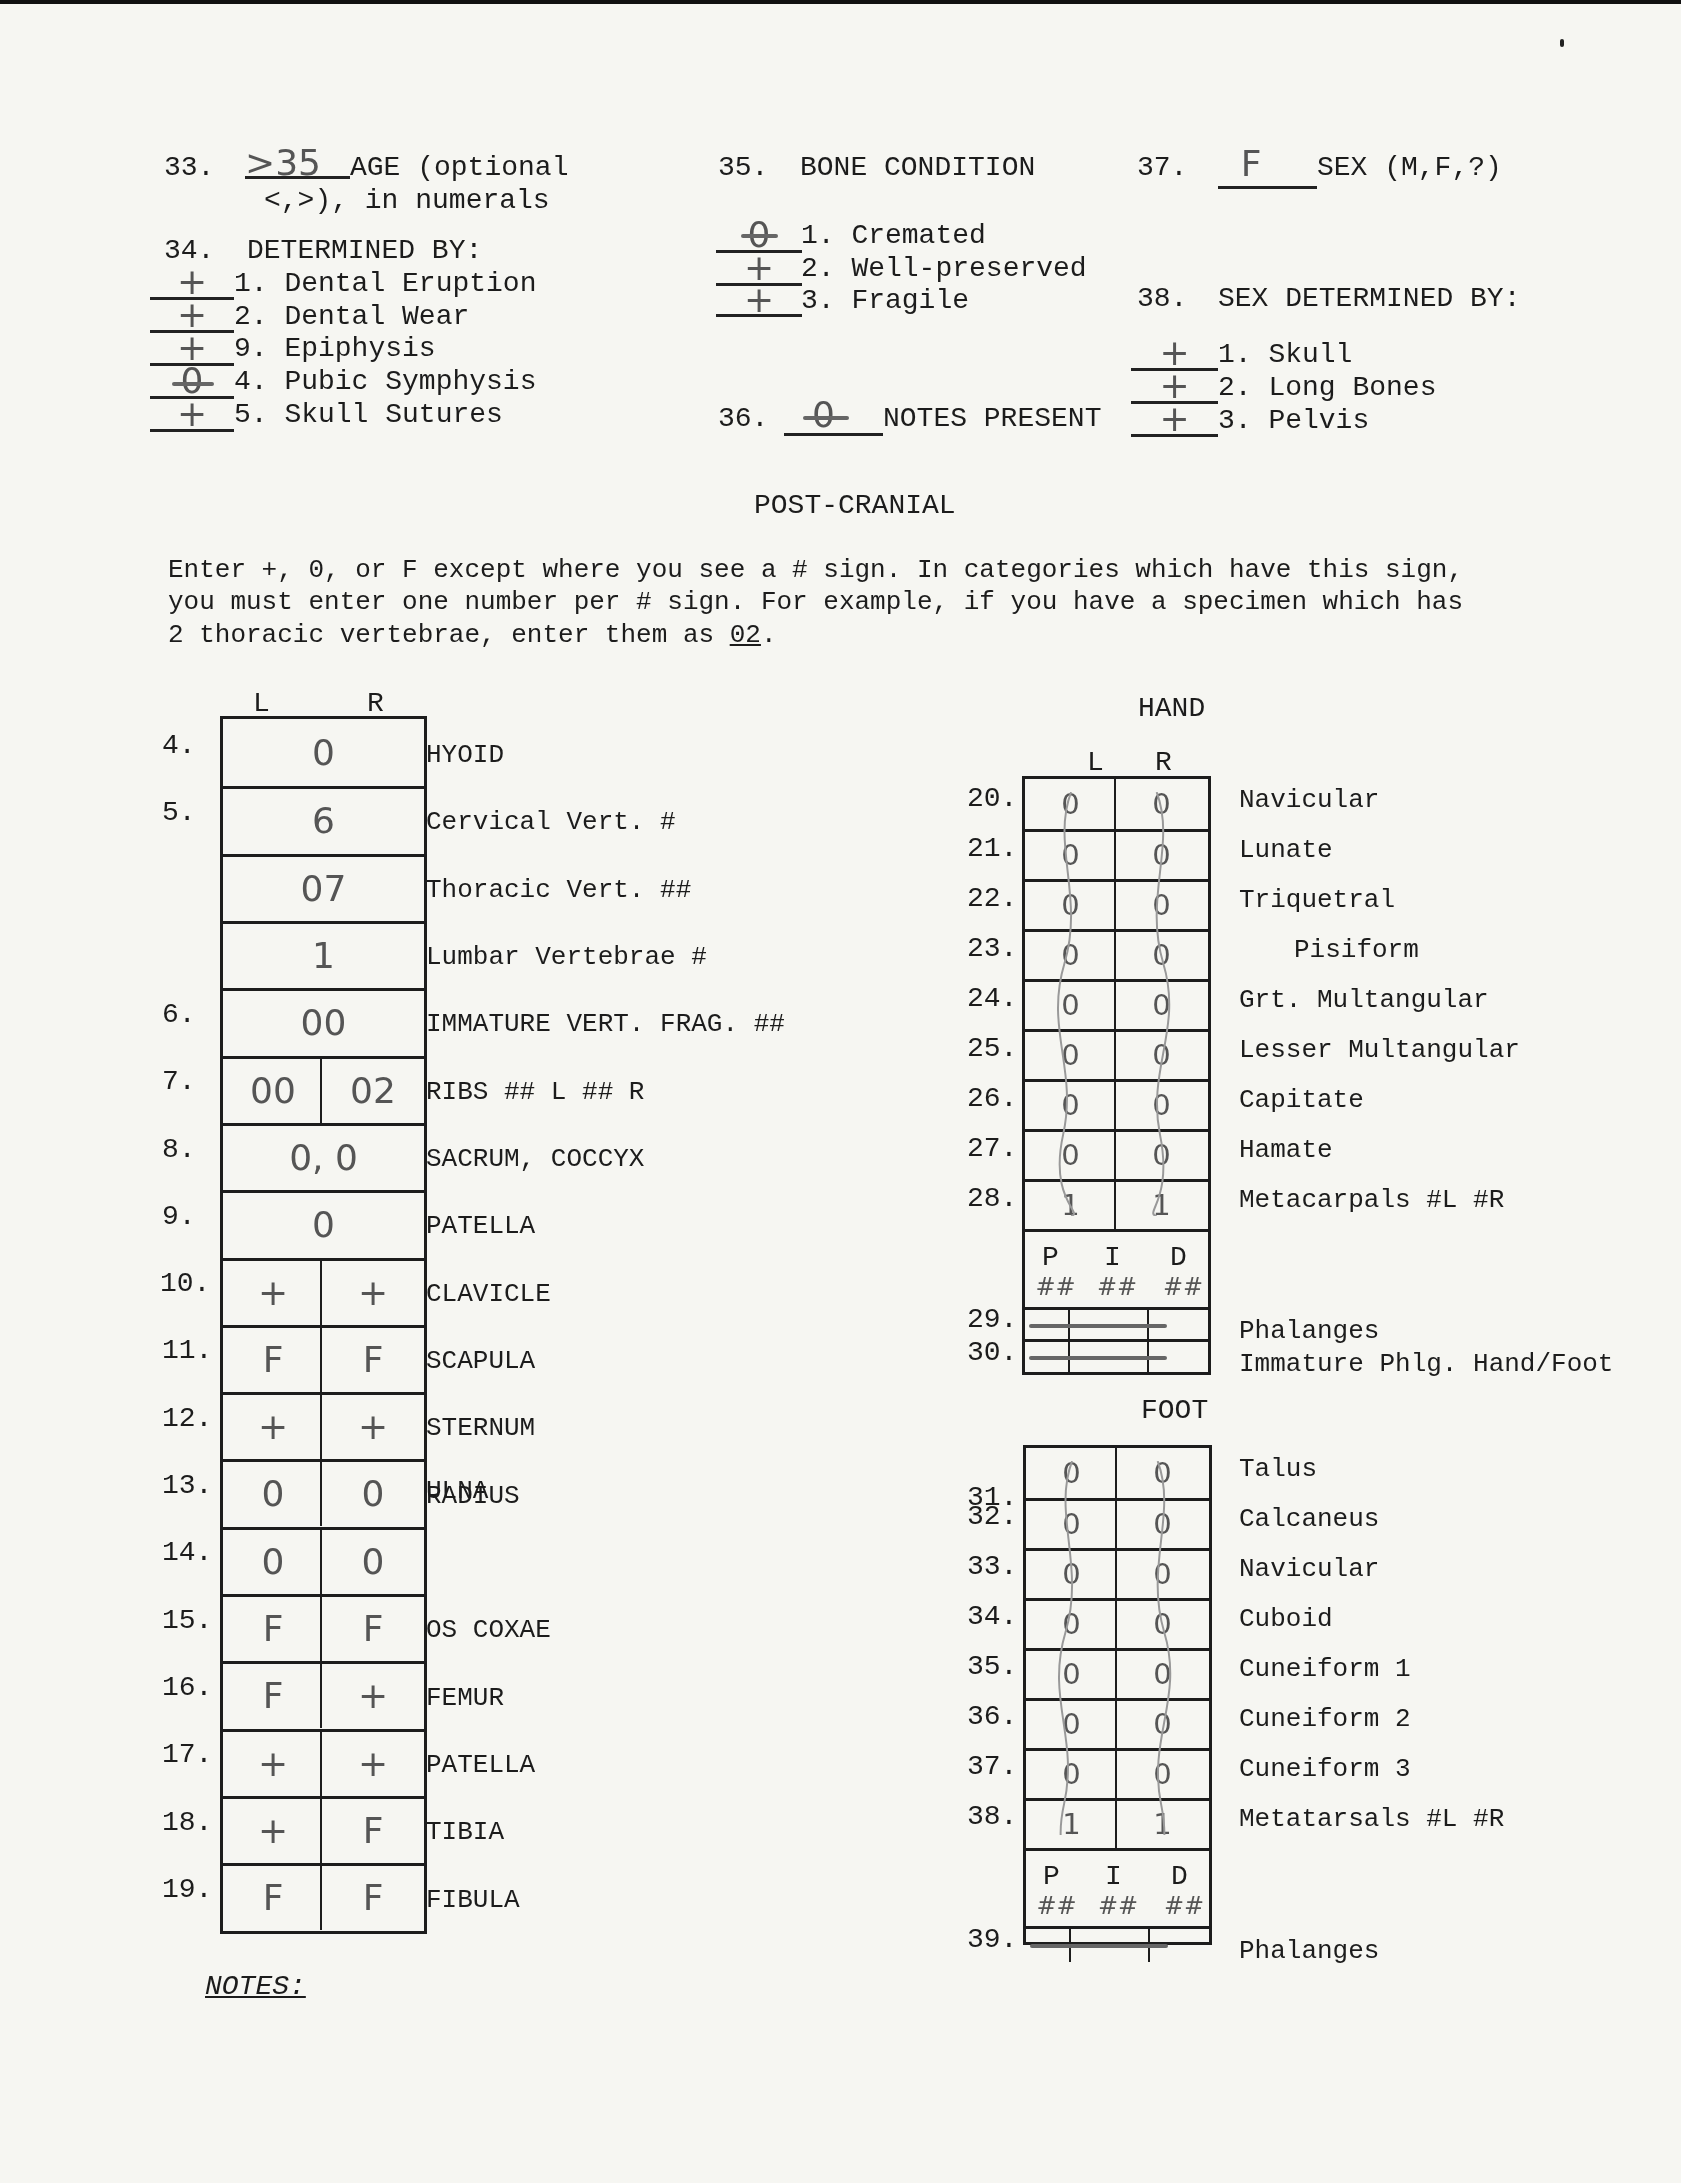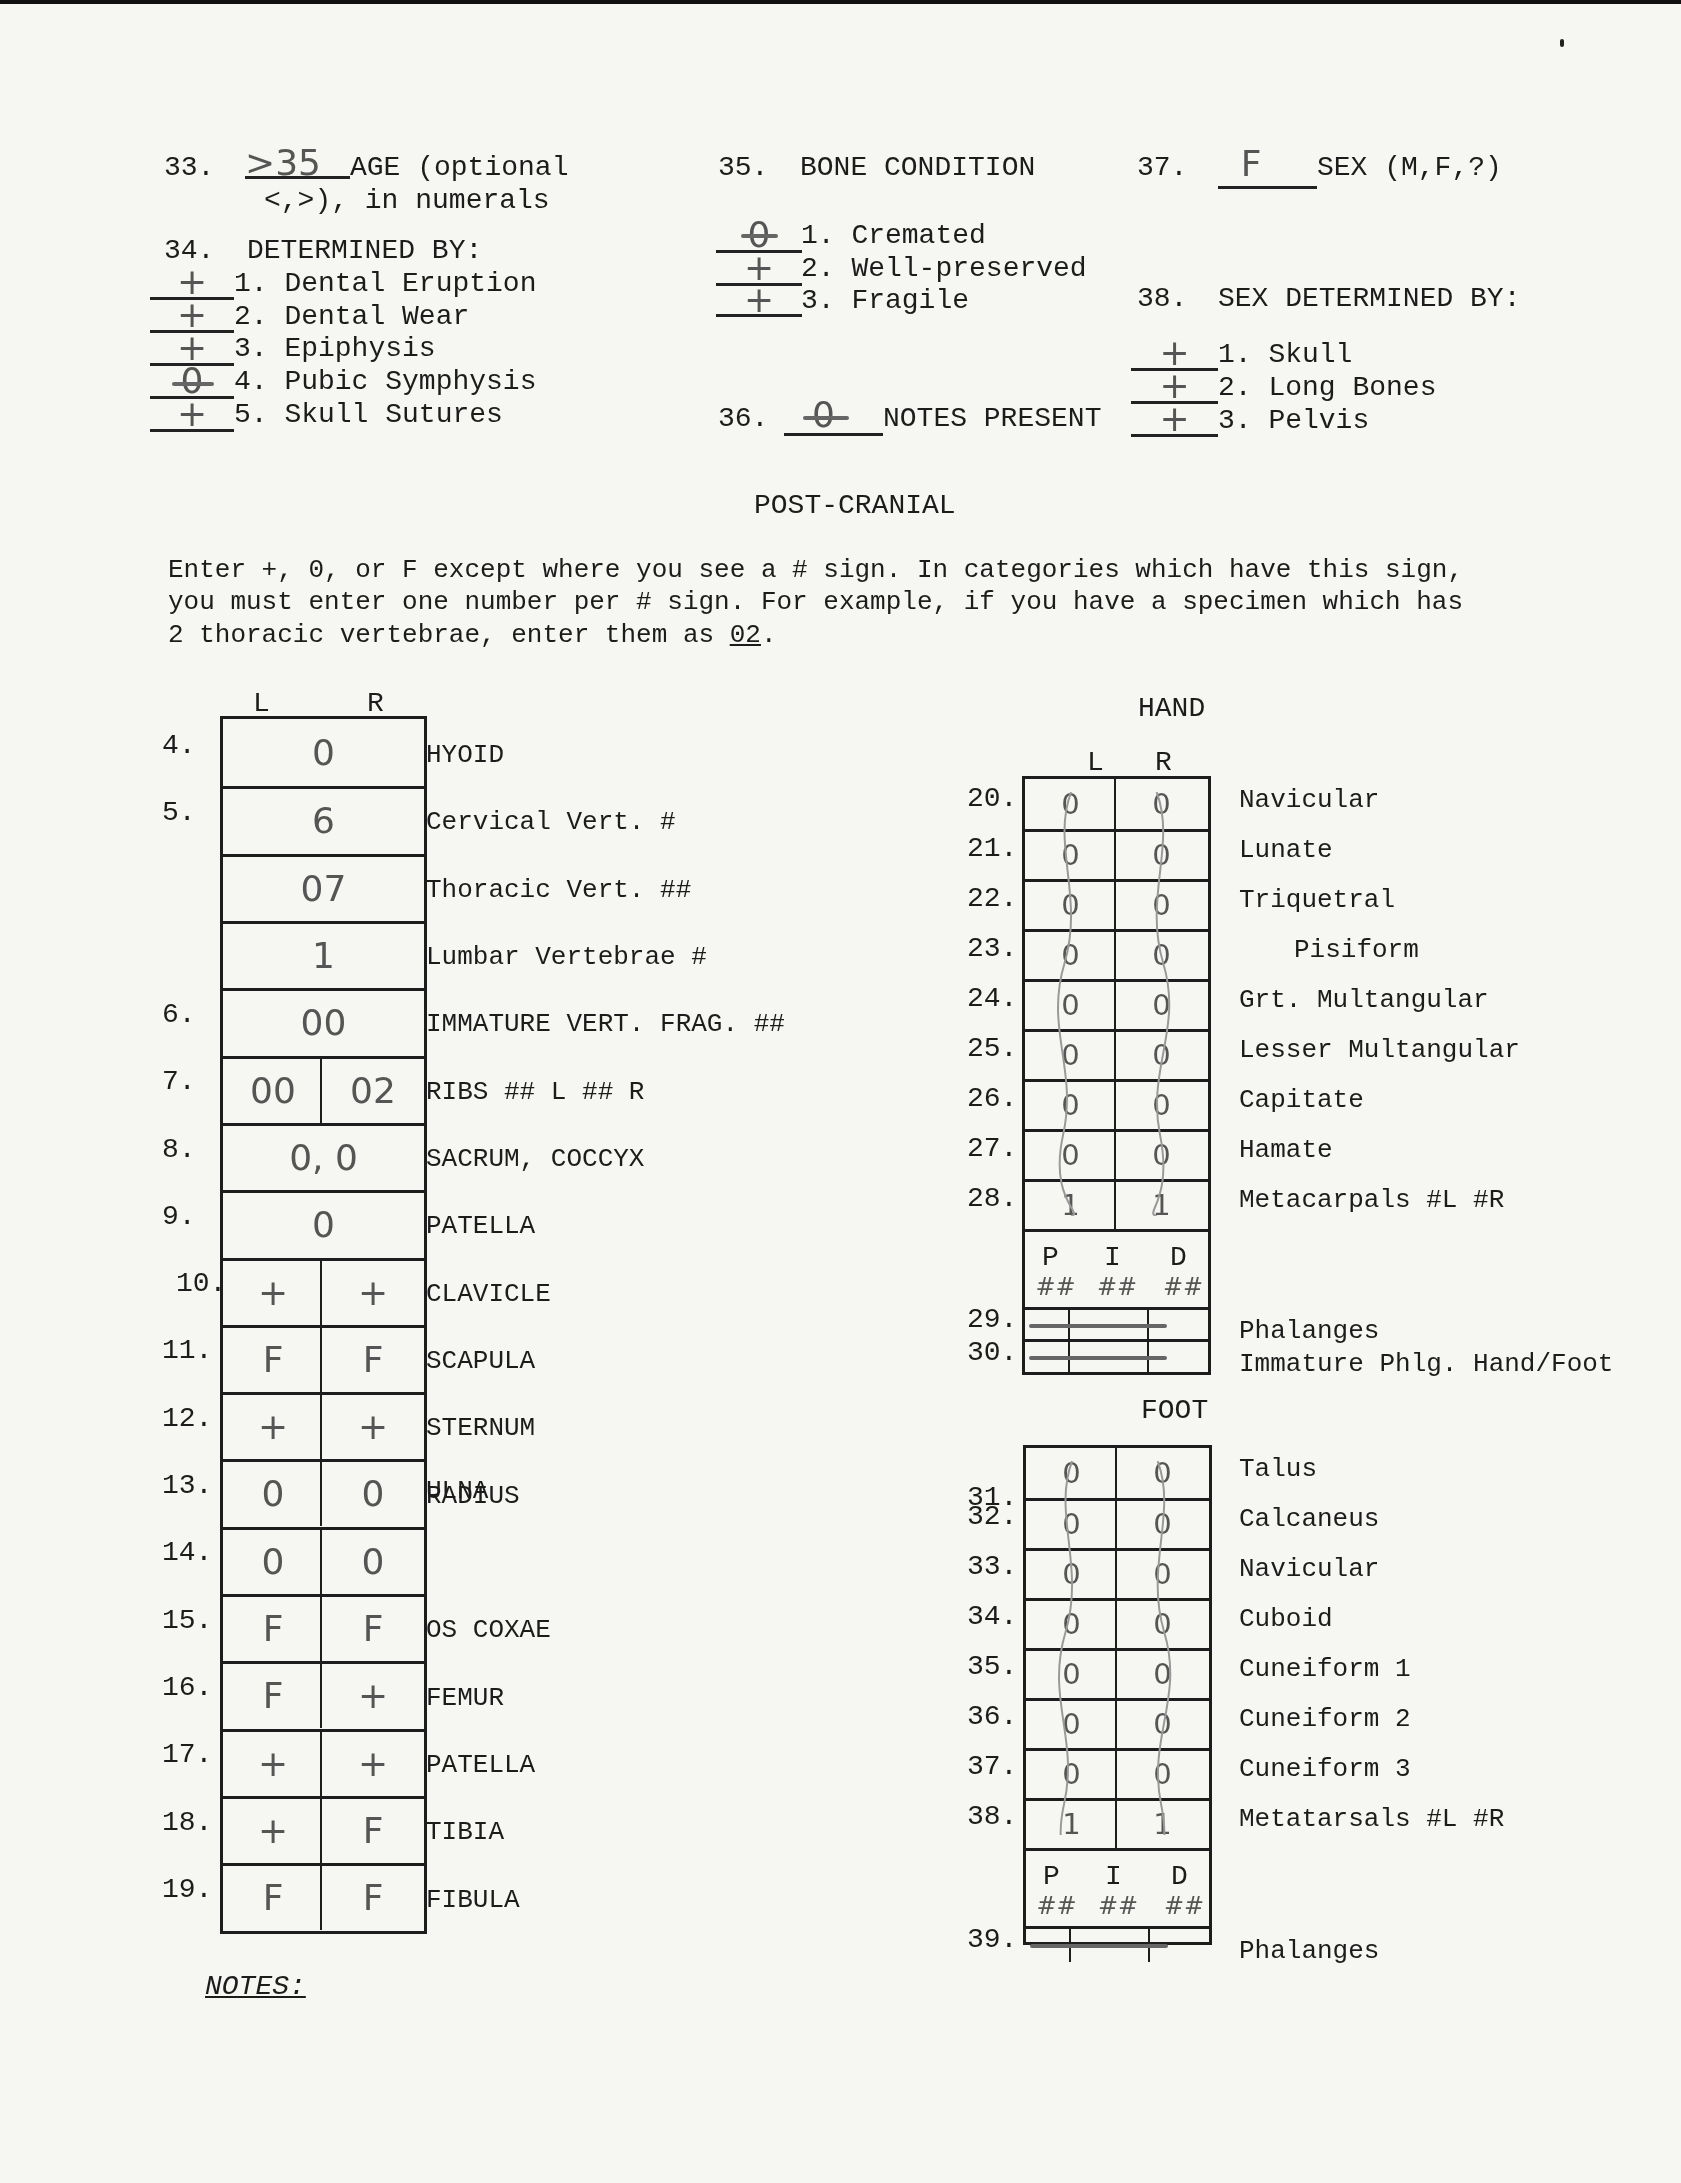--- a/index.html
+++ b/index.html
@@ -51,21 +51,21 @@
   <div class="abs t" style="left:234px;top:270px">1. Dental Eruption</div>
 </div>
 <div>
   <div class="blank" style="left:150px;top:330px;width:84px"></div>
   <div class="abs hand fill" style="left:150px;top:297px;width:84px">+</div>
   <div class="abs t" style="left:234px;top:303px">2. Dental Wear</div>
 </div>
 <div>
   <div class="blank" style="left:150px;top:363px;width:84px"></div>
   <div class="abs hand fill" style="left:150px;top:330px;width:84px">+</div>
-  <div class="abs t" style="left:234px;top:335px">3. Epiphysis</div>
+  <div class="abs t" style="left:234px;top:335px">9. Epiphysis</div>
 </div>
 <div>
   <div class="blank" style="left:150px;top:396px;width:84px"></div>
   <div class="abs hand fill" style="left:150px;top:363px;width:84px">0</div>
   <div class="strike" style="left:172px;top:382px;width:42px"></div>
   <div class="abs t" style="left:234px;top:368px">4. Pubic Symphysis</div>
 </div>
 <div>
   <div class="blank" style="left:150px;top:429px;width:84px"></div>
   <div class="abs hand fill" style="left:150px;top:396px;width:84px">+</div>
@@ -215,21 +215,21 @@
     <div class="rowlabel abs" style="left:426px;top:875px">Thoracic Vert. ##</div>
     <div class="rowlabel abs" style="left:426px;top:942px">Lumbar Vertebrae #</div>
     <div class="rownum abs" style="left:162px;top:999px">6.</div>
     <div class="rowlabel abs" style="left:426px;top:1009px">IMMATURE VERT. FRAG. ##</div>
     <div class="rownum abs" style="left:162px;top:1066px">7.</div>
     <div class="rowlabel abs" style="left:426px;top:1077px">RIBS ## L  ## R</div>
     <div class="rownum abs" style="left:162px;top:1134px">8.</div>
     <div class="rowlabel abs" style="left:426px;top:1144px">SACRUM, COCCYX</div>
     <div class="rownum abs" style="left:162px;top:1201px">9.</div>
     <div class="rowlabel abs" style="left:426px;top:1211px">PATELLA</div>
-    <div class="rownum abs" style="left:176px;top:1268px">10.</div>
+    <div class="rownum abs" style="left:160px;top:1268px">10.</div>
     <div class="rowlabel abs" style="left:426px;top:1279px">CLAVICLE</div>
     <div class="rownum abs" style="left:162px;top:1335px">11.</div>
     <div class="rowlabel abs" style="left:426px;top:1346px">SCAPULA</div>
     <div class="rownum abs" style="left:162px;top:1403px">12.</div>
     <div class="rowlabel abs" style="left:426px;top:1413px">STERNUM</div>
     <div class="rownum abs" style="left:162px;top:1470px">13.</div>
     <div class="rowlabel abs" style="left:426px;top:1481px">RADIUS</div>
     <div class="rownum abs" style="left:162px;top:1537px">14.</div>
     <div class="rowlabel abs" style="left:426px;top:1476px">ULNA</div>
     <div class="rownum abs" style="left:162px;top:1605px">15.</div>

